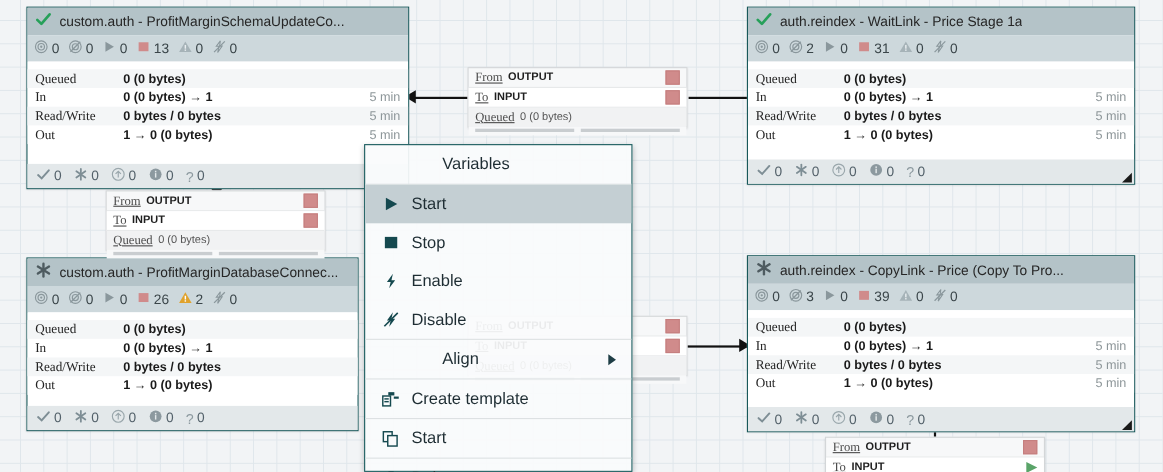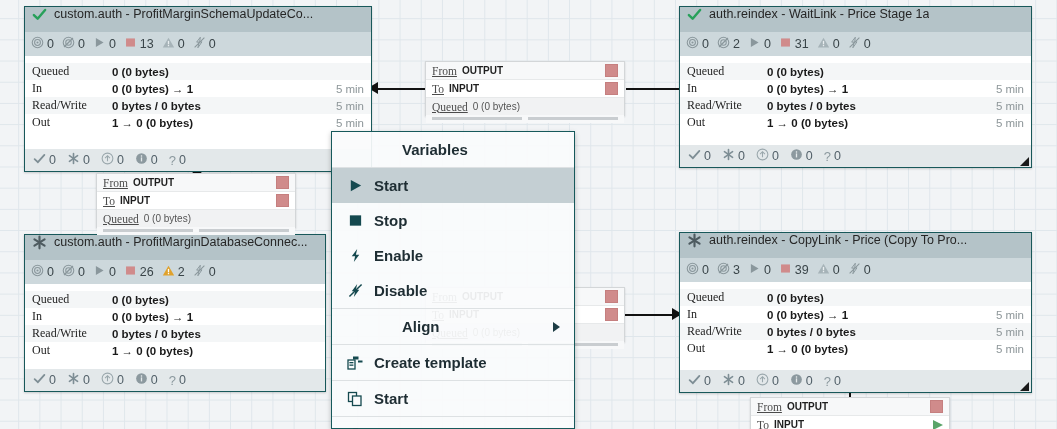--- a/index.html
+++ b/index.html
@@ -20,21 +20,21 @@
 
   
   .node{
     position:absolute;
     background:#ffffff;
     border:1.5px solid #18585a;
     box-sizing:border-box;
     box-shadow:0 1px 2px rgba(0,0,0,.18);
   }
   .node-header{
-    display:flex;align-items:flex-start;
+    display:flex;align-items:center;
     height:25px;
     background:#b4c3c8;
     padding:0 7px;
     gap:7px;
     overflow:hidden;
   }
   .node-title{
     font-size:12.5px;color:#262626;white-space:nowrap;overflow:hidden;
     text-overflow:ellipsis;
   }
@@ -123,21 +123,21 @@
   }
   .mi{
     display:flex;align-items:center;
     height:35px;
     padding:0 14px;
     font-size:15px;color:#1e2d33;
     gap:10px;
     position:relative;
   }
   .mi .micon{width:18px;display:flex;align-items:center;justify-content:center;flex:0 0 18px;}
-  .mi .mlabel{flex:1;font-weight:bold;}
+  .mi .mlabel{flex:1;}
   .mi.indent .mlabel{padding-left:28px;}
   .mi.hover{background:#c4cfd3;}
   .msep{height:1px;background:#dde1e3;}
   .submenu-arrow{width:0;height:0;border-left:7px solid #1e3d45;border-top:5px solid transparent;border-bottom:5px solid transparent;}
 </style>
 </head>
 <body>
 
 <div id="canvas"></div>
 

